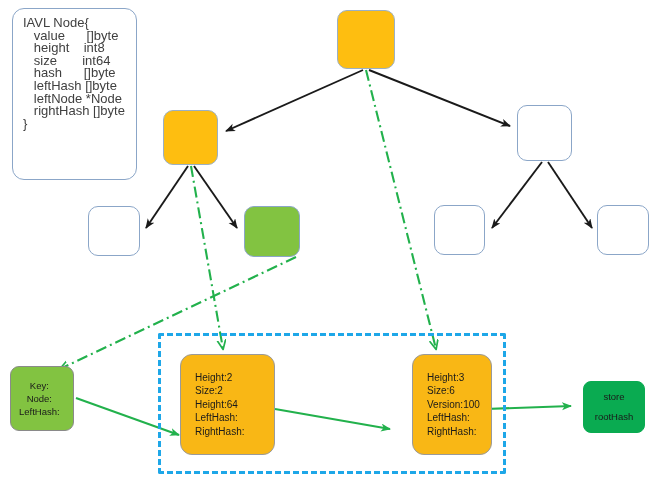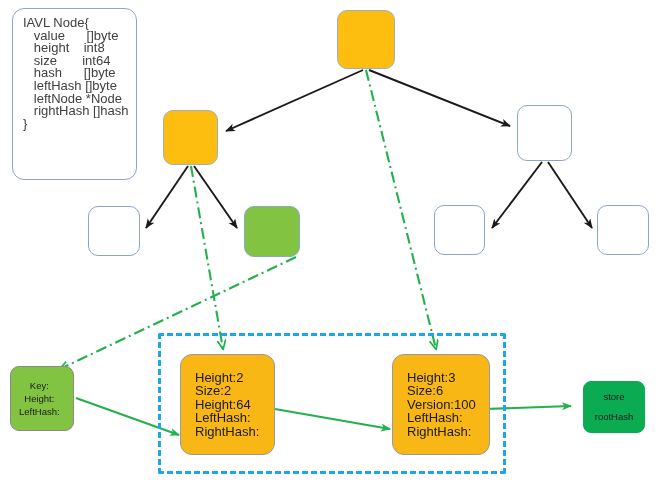--- a/index.html
+++ b/index.html
@@ -52,21 +52,21 @@
     white-space: pre;
   }
   .detail {
     position: absolute;
     box-sizing: border-box;
     background: #f9b715;
     border: 1px solid #9a9a9a;
     border-radius: 12px;
   }
   .detail .dl {
-    font-size: 13px;
+    font-size: 10px;
     line-height: 13.6px;
     color: #1a1a1a;
     white-space: pre;
   }
   .detail .inner {
     position: absolute;
     left: 14px;
     top: 50%;
     transform: translateY(-50%);
   }
@@ -156,21 +156,21 @@
   </svg>
 
   <div class="legend" style="left:12px; top:8px; width:125px; height:172px;">
     <div class="ln">IAVL Node{</div>
     <div class="ln">   value      []byte</div>
     <div class="ln">   height    int8</div>
     <div class="ln">   size       int64</div>
     <div class="ln">   hash      []byte</div>
     <div class="ln">   leftHash []byte</div>
     <div class="ln">   leftNode *Node</div>
-    <div class="ln">   rightHash []hash</div>
+    <div class="ln">   rightHash []byte</div>
     <div class="ln">}</div>
   </div>
 
   <div class="node yellow" style="left:337px; top:10px; width:58px; height:59px;"></div>
 
   <div class="node yellow" style="left:163px; top:110px; width:55px; height:55px;"></div>
 
   <div class="node" style="left:517px; top:105px; width:55px; height:56px;"></div>
 
   <div class="node" style="left:88px; top:206px; width:52px; height:50px;"></div>
@@ -179,36 +179,36 @@
 
   <div class="node" style="left:434px; top:205px; width:51px; height:50px;"></div>
 
   <div class="node" style="left:597px; top:205px; width:52px; height:50px;"></div>
 
   <div class="dashbox" style="left:158px; top:333px; width:348px; height:141px;"></div>
 
   <div class="kv" style="left:10px; top:366px; width:64px; height:65px;">
     <div class="inner">
       <div class="dl">Key:</div>
-      <div class="dl">Height:</div>
+      <div class="dl">Node:</div>
       <div class="dl">LeftHash:</div>
     </div>
   </div>
 
   <div class="detail" style="left:180px; top:354px; width:95px; height:101px;">
     <div class="inner">
       <div class="dl">Height:2</div>
       <div class="dl">Size:2</div>
       <div class="dl">Height:64</div>
       <div class="dl">LeftHash:</div>
       <div class="dl">RightHash:</div>
     </div>
   </div>
 
-  <div class="detail" style="left:392px; top:354px; width:98px; height:101px;">
+  <div class="detail" style="left:412px; top:354px; width:80px; height:101px;">
     <div class="inner">
       <div class="dl">Height:3</div>
       <div class="dl">Size:6</div>
       <div class="dl">Version:100</div>
       <div class="dl">LeftHash:</div>
       <div class="dl">RightHash:</div>
     </div>
   </div>
 
   <div class="store" style="left:583px; top:381px; width:62px; height:52px;">

